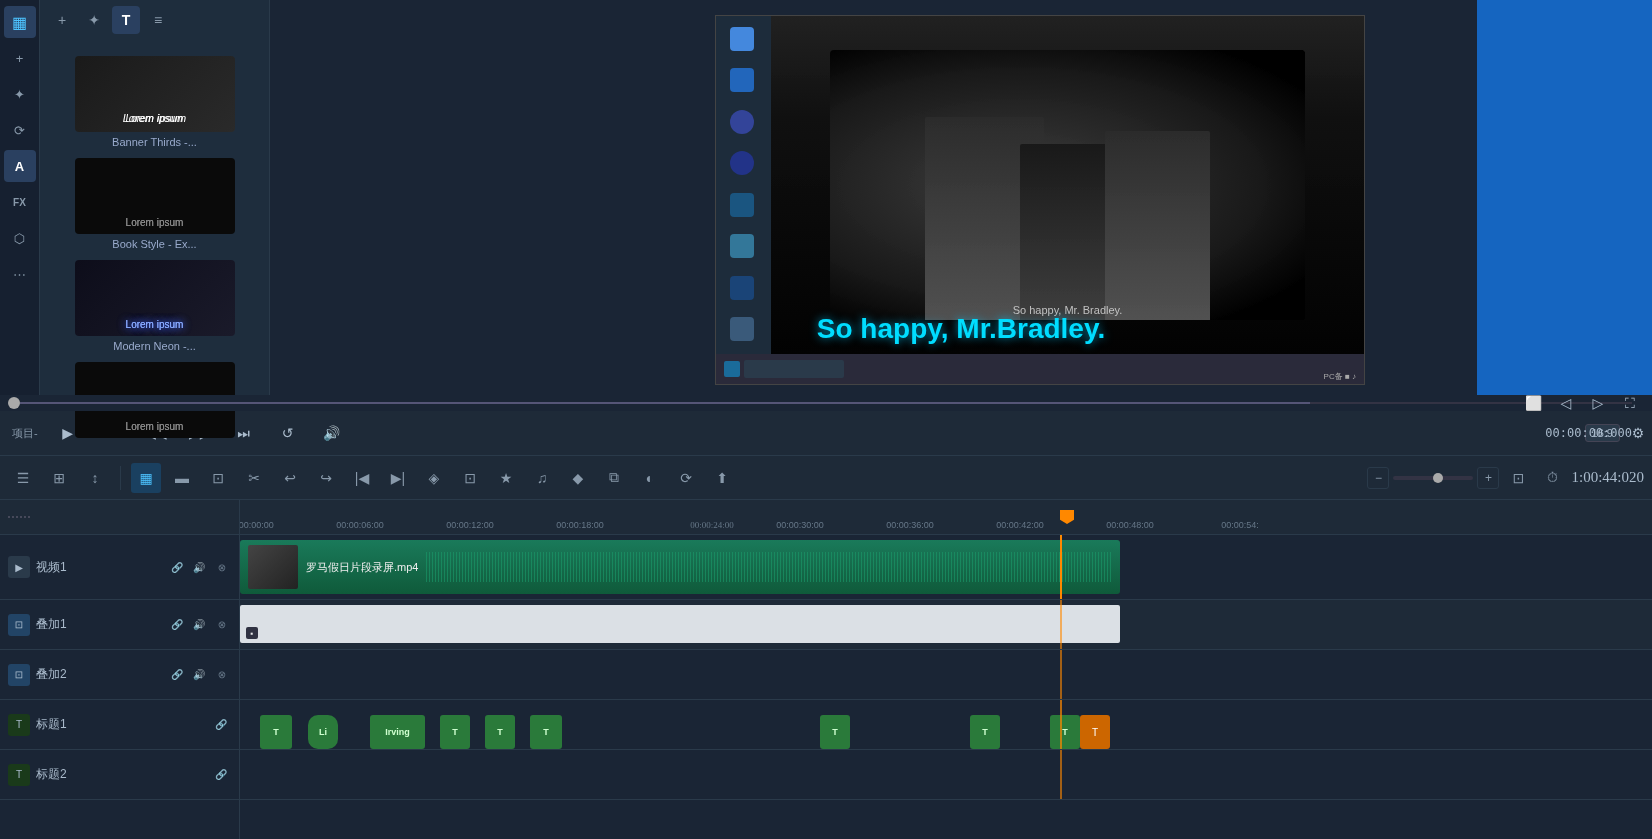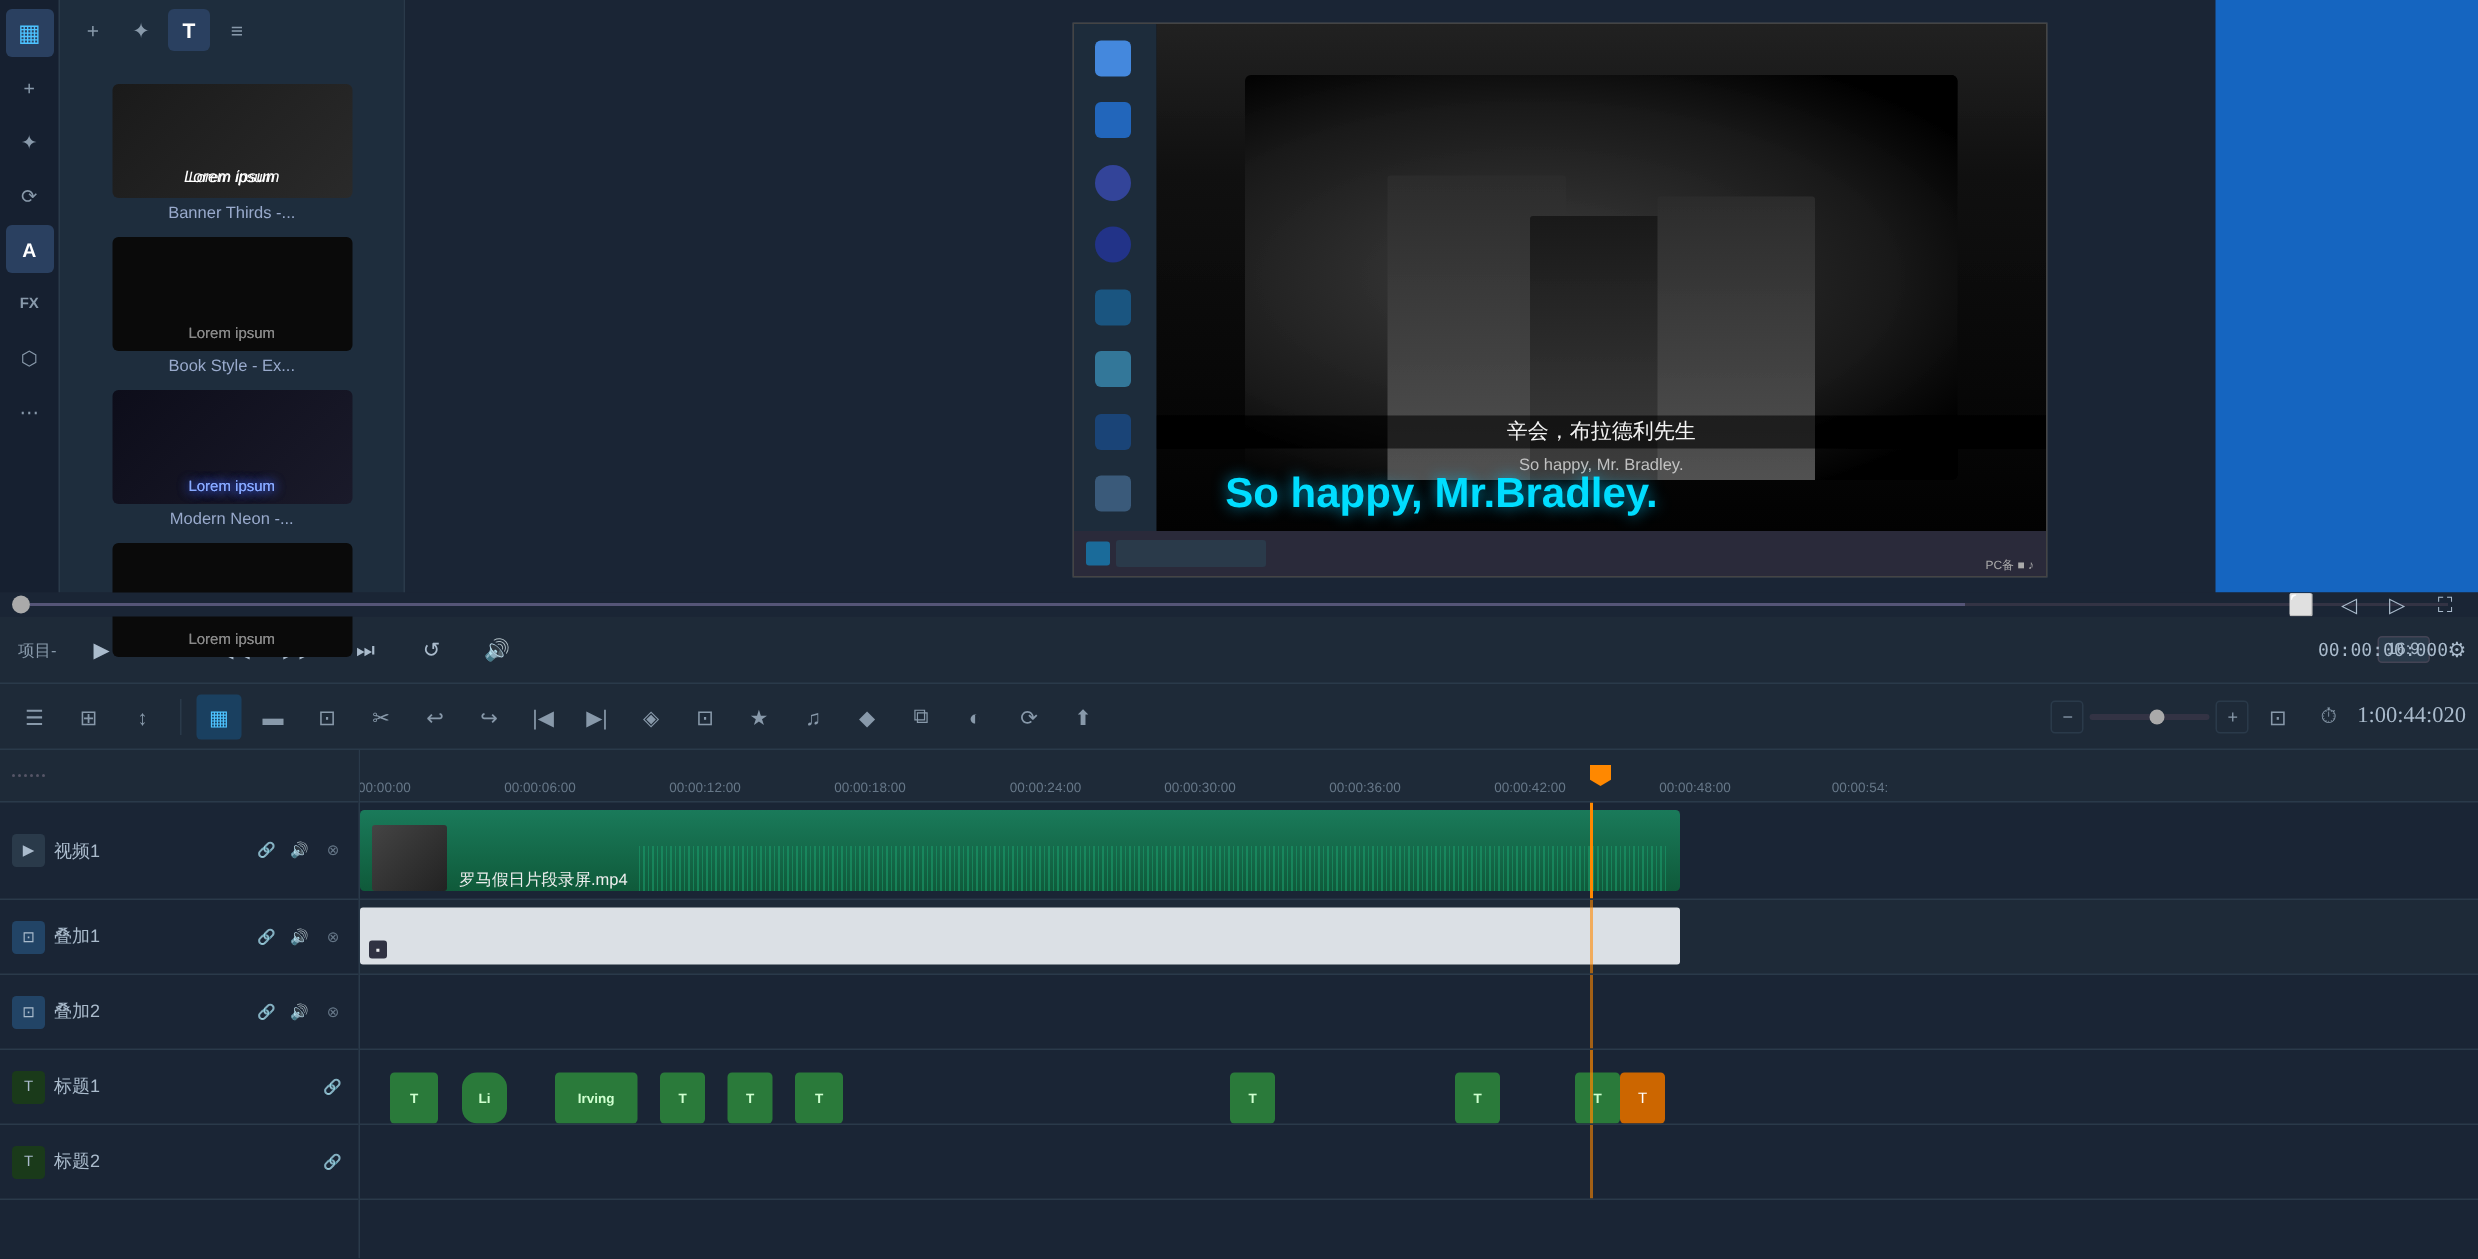--- a/index.html
+++ b/index.html
@@ -568,21 +568,21 @@
     
     .clip-video {
       position: absolute;
       top: 5px;
       left: 0;
       width: 880px;
       height: 54px;
       background: linear-gradient(to bottom, #1a7a5a, #0f5a3a);
       border-radius: 3px;
       display: flex;
-      align-items: flex-end;
+      align-items: center;
       padding: 0 8px;
       overflow: hidden;
     }
 
     .clip-video-thumb {
       width: 50px;
       height: 44px;
       background: #333;
       border-radius: 2px;
       flex-shrink: 0;
@@ -825,21 +825,20 @@
         <div class="desktop-video">
           <div class="desktop-video-content">
 
             <div style="width:100%;height:100%;background:linear-gradient(180deg,#2a2a2a 0%,#1a1a1a 30%,#0d0d0d 100%);position:relative;">
 
               <div style="position:absolute;left:10%;top:10%;width:80%;height:80%;background:radial-gradient(ellipse at 40% 50%, #444 0%, #222 60%, #000 100%);border-radius:4px;overflow:hidden;">
                 <div style="position:absolute;bottom:0;left:20%;width:25%;height:75%;background:linear-gradient(to top,#555,#333);border-radius:2px 2px 0 0;"></div>
                 <div style="position:absolute;bottom:0;left:40%;width:20%;height:65%;background:linear-gradient(to top,#444,#222);border-radius:2px 2px 0 0;"></div>
                 <div style="position:absolute;bottom:0;right:20%;width:22%;height:70%;background:linear-gradient(to top,#555,#333);border-radius:2px 2px 0 0;"></div>
               </div>
-              <div class="desktop-subtitle-cn">辛会，布拉德利先生</div>
               <div class="desktop-subtitle-en">So happy, Mr. Bradley.</div>
             </div>
           </div>
         </div>
 
 
         <div class="desktop-taskbar">
           <div style="width:16px;height:16px;background:#1a6b9a;border-radius:2px;"></div>
           <div style="width:100px;height:18px;background:#2a3a4a;border-radius:2px;font-size:8px;color:#aaa;display:flex;align-items:center;padding:0 4px;overflow:hidden;"></div>
           <div style="margin-left:auto;font-size:8px;color:#aaa;margin-top:15px;">PC备 ■ ♪</div>
@@ -986,21 +985,21 @@
       </div>
     </div>
 
     <div class="track-content-area">
 
       <div class="timeline-ruler">
         <div class="ruler-mark" style="left:10px;">00:00:00:00</div>
         <div class="ruler-mark" style="left:120px;">00:00:06:00</div>
         <div class="ruler-mark" style="left:230px;">00:00:12:00</div>
         <div class="ruler-mark" style="left:340px;">00:00:18:00</div>
-        <div class="ruler-mark" style="left:457px;">00:00:24:00</div>
+        <div class="ruler-mark" style="left:472px;font-family:Liberation Serif, serif;">00:00:24:00</div>
         <div class="ruler-mark" style="left:560px;">00:00:30:00</div>
         <div class="ruler-mark" style="left:670px;">00:00:36:00</div>
         <div class="ruler-mark" style="left:780px;">00:00:42:00</div>
         <div class="ruler-mark" style="left:890px;">00:00:48:00</div>
         <div class="ruler-mark" style="left:1000px;">00:00:54:</div>
 
         <div style="position:absolute;top:0;left:820px;width:14px;height:100%;display:flex;align-items:center;justify-content:center;">
           <div style="width:14px;height:14px;background:#ff8800;clip-path:polygon(0% 0%, 100% 0%, 100% 70%, 50% 100%, 0% 70%);"></div>
         </div>
       </div>

